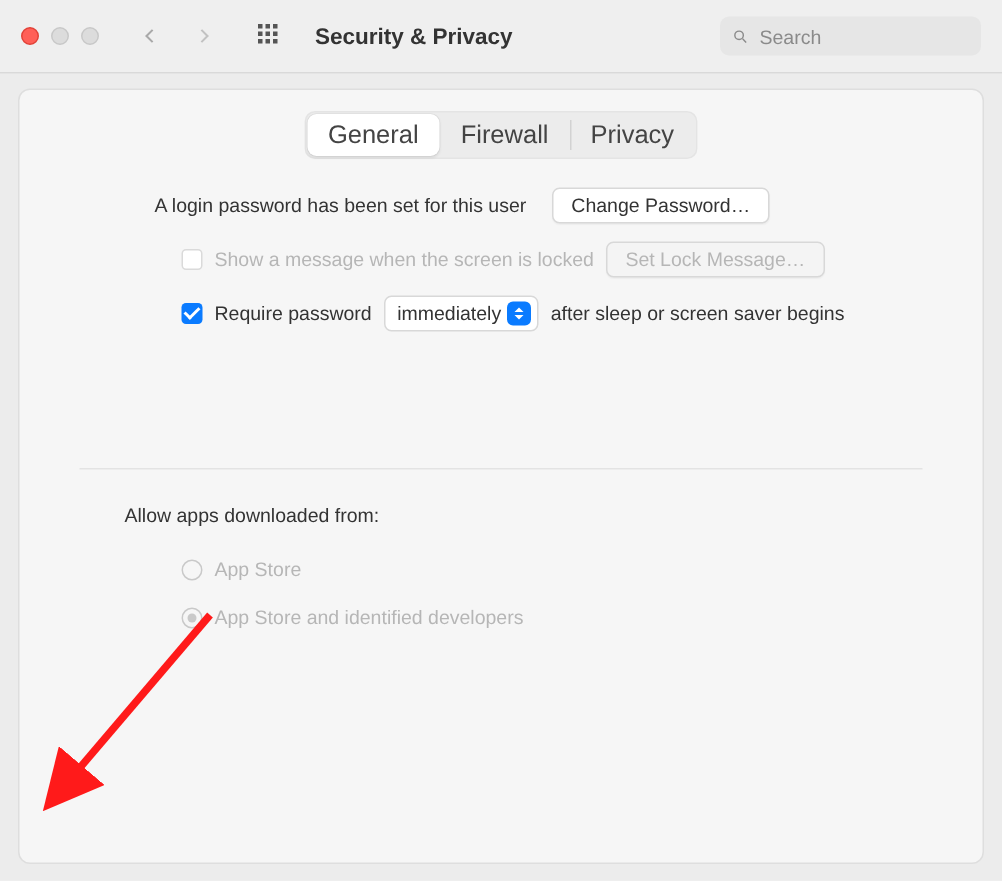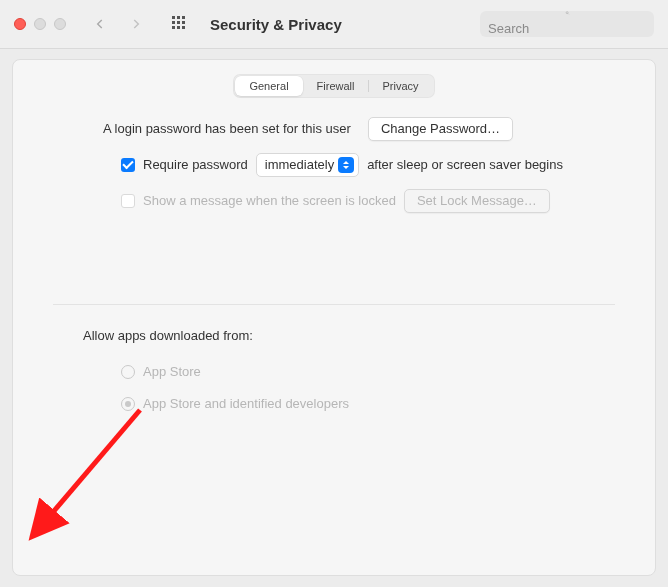--- a/index.html
+++ b/index.html
@@ -58,21 +58,20 @@
   .searchfield {
     width: 158px;
     height: 26px;
     background: #e6e6e6;
     border-radius: 6px;
     display: flex;
     align-items: center;
     padding: 0 8px;
     gap: 5px;
     color: #8a8a8a;
-    flex-direction: column;
   }
   .searchfield svg { width: 13px; height: 13px; stroke: #8a8a8a; stroke-width: 2; fill: none; }
   .searchfield input {
     border: none; outline: none; background: transparent;
     font-size: 13px;
     width: 100%;
     color: #333;
   }
   .searchfield input::placeholder { color: #8a8a8a; }
 
@@ -102,21 +101,21 @@
     display: inline-flex;
     background: #ececec;
     border-radius: 7px;
     padding: 2px;
     box-shadow: inset 0 0 0 1px rgba(0,0,0,.03);
   }
   .seg .tab {
     padding: 4px 14px;
     border-radius: 6px;
     color: #444;
-    font-size: 11px;
+    font-size: 17px;
     cursor: default;
     position: relative;
   }
   .seg .tab + .tab::before {
     content: "";
     position: absolute;
     left: 0; top: 4px; bottom: 4px;
     width: 1px;
     background: #d2d2d2;
   }
@@ -332,33 +331,33 @@
     </div>
 
     <div class="content">
 
       <div class="row indent1">
         <span>A login password has been set for this user</span>
         <span class="btn">Change Password…</span>
       </div>
 
       <div class="row indent2">
+        <span class="chk unchecked" style="border-color:#dadada"></span>
+        <span class="disabled-text">Show a message when the screen is locked</span>
+        <span class="btn disabled">Set Lock Message…</span>
+      </div>
+
+      <div class="row indent2">
         <span class="chk checked"></span>
         <span>Require password</span>
         <span class="sel">
           <span>immediately</span>
           <span class="stepper"></span>
         </span>
         <span>after sleep or screen saver begins</span>
-      </div>
-
-      <div class="row indent2">
-        <span class="chk unchecked" style="border-color:#dadada"></span>
-        <span class="disabled-text">Show a message when the screen is locked</span>
-        <span class="btn disabled">Set Lock Message…</span>
       </div>
 
 
       <hr class="divider" style="margin-top:90px">
 
       <div class="row" style="padding-left:40px">
         <span>Allow apps downloaded from:</span>
       </div>
 
       <div class="row indent2" style="margin-bottom:6px">

